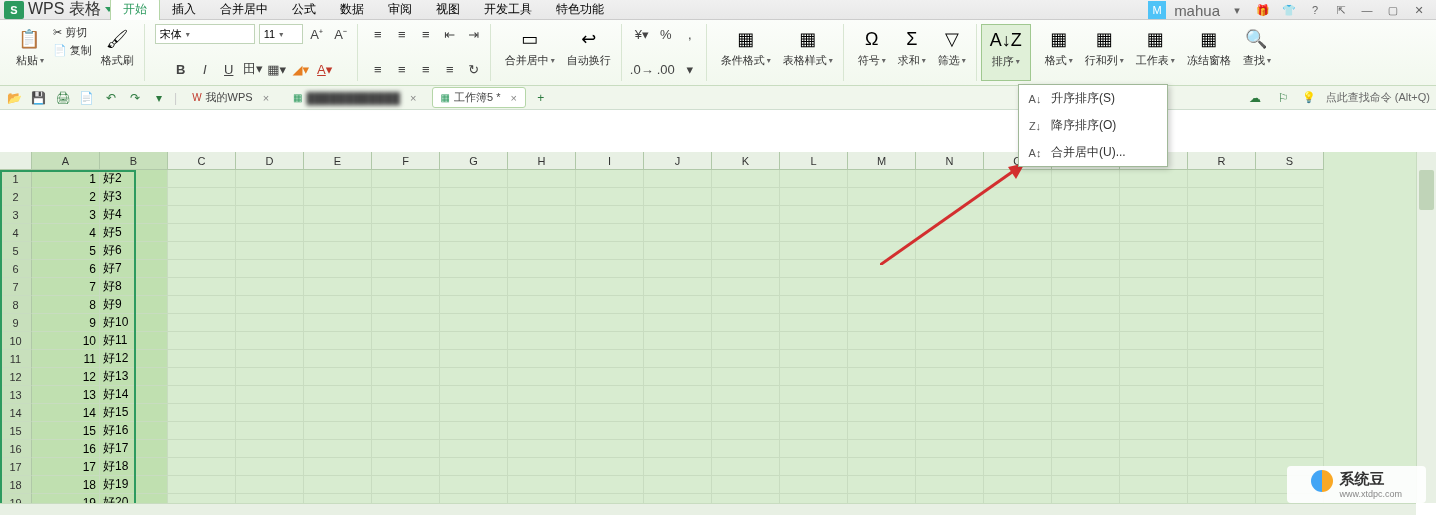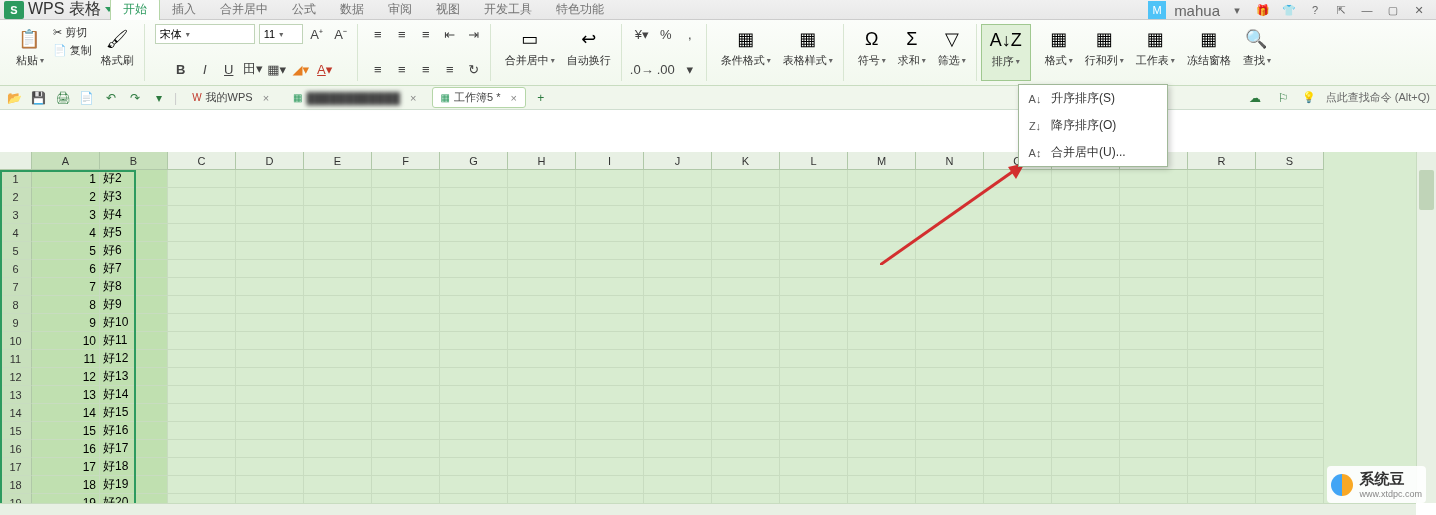--- a/index.html
+++ b/index.html
@@ -6,21 +6,21 @@
 body { width:1436px; height:515px; background:#fff; overflow:hidden; position:relative; font-size:12px; }
 
 
 .titlebar { height:20px; background:linear-gradient(#f0f0f0,#e8e8e8); border-bottom:1px solid #ccc; display:flex; align-items:center; }
 .logo-box { width:20px; height:18px; background:#2d9a5f; color:#fff; display:flex; align-items:center; justify-content:center; font-size:11px; font-weight:bold; border-radius:2px; margin:0 4px; }
 .app-title { font-size:16px; color:#333; }
 .title-dd { width:0;height:0;border-left:4px solid transparent;border-right:4px solid transparent;border-top:5px solid #2d9a5f; margin-left:4px; }
 
 
 .menubar { position:absolute; top:0; left:110px; height:20px; display:flex; align-items:flex-end; }
-.mtab { padding:2px 12px; font-size:12px; color:#737373; cursor:pointer; }
+.mtab { padding:2px 12px; font-size:12px; color:#000000; cursor:pointer; }
 .mtab.active { background:#fff; border:1px solid #b5d6a8; border-bottom:none; color:#2d9a5f; border-radius:3px 3px 0 0; }
 
 
 .userarea { position:absolute; top:0; right:0; height:20px; display:flex; align-items:center; gap:8px; padding-right:8px; }
 .user-sq { width:18px; height:18px; background:#4fc3f7; color:#fff; display:flex; align-items:center; justify-content:center; font-size:11px; }
 .user-name { font-size:15px; color:#666; }
 .win-btn { width:18px; height:18px; color:#666; display:flex; align-items:center; justify-content:center; cursor:pointer; font-size:11px; }
 
 
 .ribbon { height:66px; background:linear-gradient(#fbfdfa,#f2f8ee); border-bottom:1px solid #c8dcc0; display:flex; padding:4px 6px; gap:4px; }
@@ -77,21 +77,21 @@
 
 
 .vscroll { position:absolute; top:152px; right:0; width:20px; bottom:12px; background:#e8f0e4; border-left:1px solid #c8dcc0; }
 .vscroll .thumb { position:absolute; top:18px; left:2px; right:2px; height:40px; background:#c0d4b8; border-radius:2px; }
 .hscroll { position:absolute; left:0; right:20px; bottom:0; height:12px; background:#e8f0e4; border-top:1px solid #c8dcc0; }
 
 
 .arrow { position:absolute; pointer-events:none; z-index:50; }
 
 
-.watermark { position:absolute; right:10px; bottom:12px; z-index:200; display:flex; align-items:center; gap:6px; background:rgba(255,255,255,0.9); padding:4px 4px; border-radius:4px; }
+.watermark { position:absolute; right:10px; bottom:12px; z-index:200; display:flex; gap:6px; background:rgba(255,255,255,0.9); padding:4px 24px; border-radius:4px; }
 .wm-ic { width:22px; height:22px; border-radius:50%; background:conic-gradient(#f9a825 0 180deg,#42a5f5 180deg 360deg); }
 .wm-txt1 { font-size:15px; font-weight:bold; color:#333; }
 .wm-txt2 { font-size:9px; color:#888; }
 </style>
 </head>
 <body>
 
 <div class="titlebar">
   <div class="logo-box">S</div>
   <span class="app-title">WPS 表格</span>

